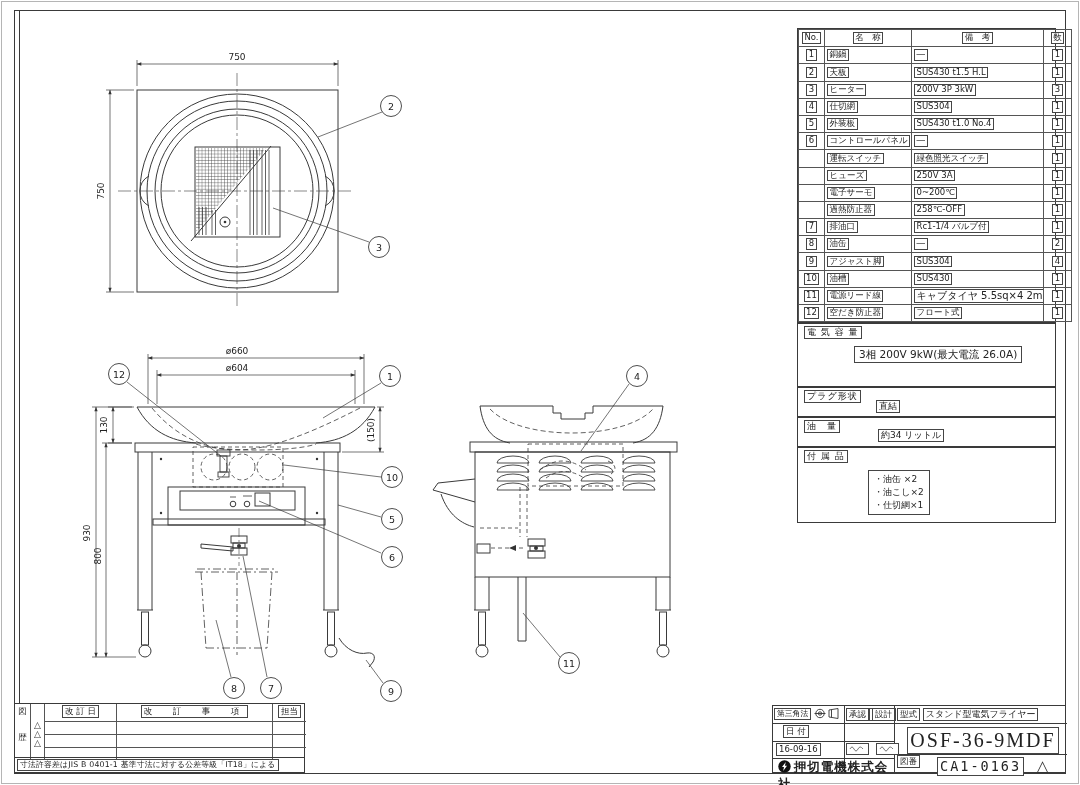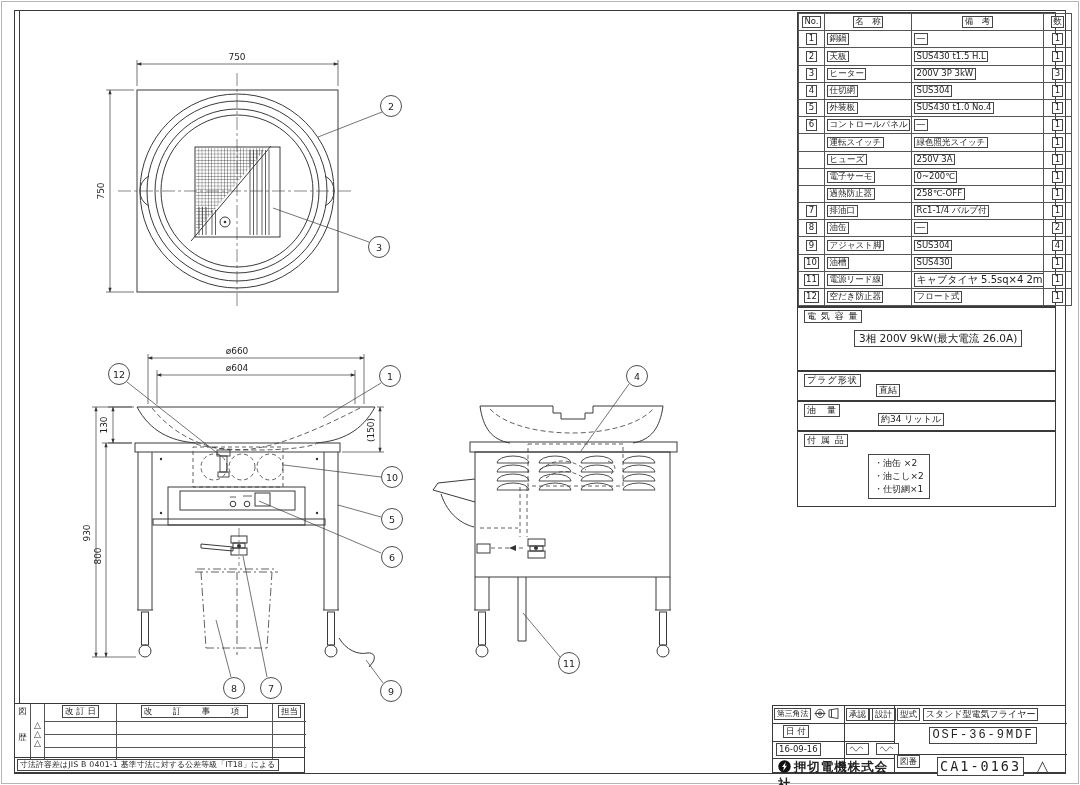--- a/index.html
+++ b/index.html
@@ -7,36 +7,36 @@
     width:1080px;height:785px;position:relative;background:#fff;
     font-family:"DejaVu Sans","Liberation Sans",sans-serif;color:#222;
     overflow:hidden;
   }
   .abs{position:absolute;}
   .paper-edge{left:1px;top:1px;width:1076px;height:781px;border:1px solid #b5b5b5;}
   .frame{left:14px;top:10px;width:1050px;height:762px;border:1.6px solid #3a3a3a;}
   .frame-inner-left{left:19px;top:10px;width:0;height:762px;border-left:1px solid #3a3a3a;}
   .bx{display:inline-block;border:1px solid #454545;padding:0 2px;background:#fff;line-height:1.25;white-space:nowrap;}
   
-  .parts-panel{left:797px;top:12px;width:259px;height:495px;border:1.4px solid #3a3a3a;box-sizing:border-box;background:#fff;}
+  .parts-panel{left:797px;top:28px;width:259px;height:495px;border:1.4px solid #3a3a3a;box-sizing:border-box;background:#fff;}
   table.parts{border-collapse:collapse;table-layout:fixed;width:100%;font-size:8.5px;}
   table.parts td{border:1px solid #555;height:16.2px;padding:0 2px;overflow:hidden;white-space:nowrap;vertical-align:middle;}
   table.parts .c-no{width:21px;text-align:center;}
   table.parts .c-name{width:82px;}
   table.parts .c-rem{width:127px;}
   table.parts .c-qty{width:23px;text-align:center;}
   table.parts .bx{font-size:8.5px;padding:0 1.5px;line-height:1.15;}
   .sec{box-sizing:border-box;border-top:2px solid #3a3a3a;position:relative;font-size:9px;}
   .sec .label{position:absolute;left:6px;top:2px;font-size:9px;letter-spacing:1px;}
   
   .tblock{left:772px;top:705px;width:294px;height:68px;border:1.4px solid #3a3a3a;box-sizing:border-box;font-size:8.5px;background:#fff;}
   .tb-cell{position:absolute;box-sizing:border-box;}
   .vline{position:absolute;border-left:1px solid #3a3a3a;top:0;bottom:0;}
   .hline{position:absolute;border-top:1px solid #3a3a3a;left:0;}
-  .model-big{font-size:12px;letter-spacing:2px;font-family:Liberation Mono, monospace;text-align:center;}
+  .model-big{font-size:20px;letter-spacing:2px;font-family:Liberation Serif, serif;text-align:center;}
   .dwg-big{font-size:13.5px;letter-spacing:2px;font-family:"DejaVu Sans Mono","Liberation Mono",monospace;}
   .company{font-size:12.5px;font-weight:bold;letter-spacing:1px;}
   .tri{font-size:15px;line-height:1;color:#333;}
   
   .rev{left:14px;top:703px;width:291px;height:70px;border:1.2px solid #3a3a3a;box-sizing:border-box;font-size:8.5px;background:#fff;}
   .rev .cell{position:absolute;box-sizing:border-box;border-right:1px solid #555;}
   .note-bar{position:absolute;left:0;right:0;bottom:0;height:15px;border-top:1px solid #3a3a3a;display:flex;align-items:center;padding-left:2px;box-sizing:border-box;}
   .note-bar .bx{font-size:7.8px;letter-spacing:0.2px;}
   .rev-tri{font-size:9px;line-height:1;color:#333;}
   svg text{font-family:"DejaVu Sans","Liberation Sans",sans-serif;fill:#222;}

